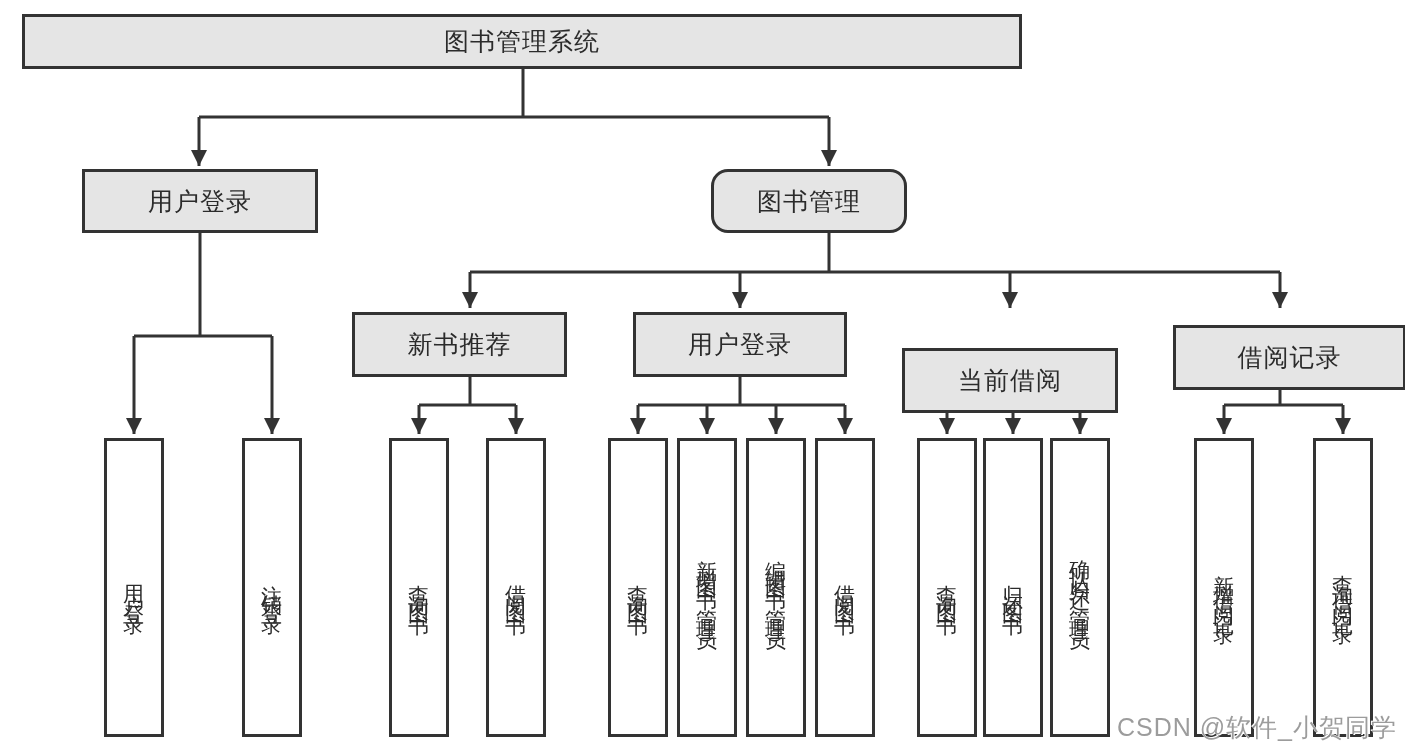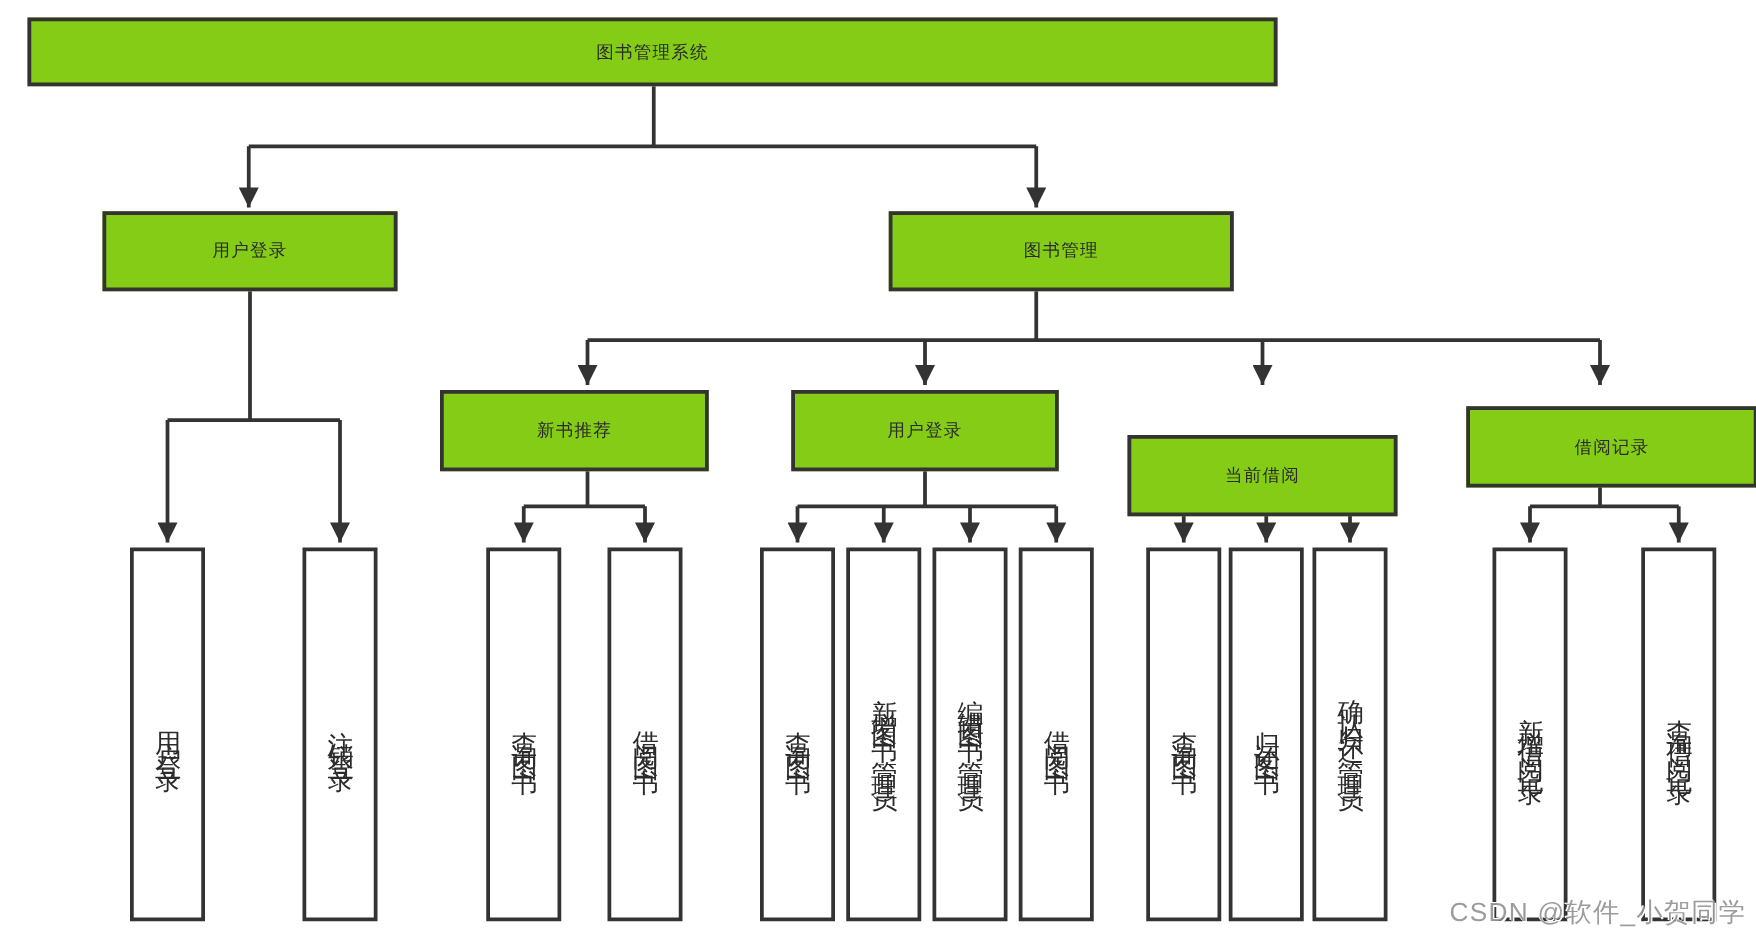--- a/index.html
+++ b/index.html
@@ -13,25 +13,25 @@
   }
   #connectors {
     position: absolute;
     left: 0; top: 0;
     width: 1405px; height: 747px;
   }
   .hbox {
     position: absolute;
     box-sizing: border-box;
     border: 3px solid #333333;
-    background: #84cc16;
+    background: #e5e5e5;
     display: flex;
     align-items: center;
     justify-content: center;
-    font-size: 14px;
+    font-size: 25px;
     color: #2b2b2b;
     letter-spacing: 1px;
     white-space: nowrap;
   }
   .vbox {
     position: absolute;
     box-sizing: border-box;
     border: 3px solid #333333;
     background: #ffffff;
     display: flex;
@@ -44,21 +44,21 @@
     writing-mode: vertical-rl;
     text-orientation: mixed;
     letter-spacing: 10px;
     line-height: 1;
     white-space: nowrap;
   }
   #watermark {
     position: absolute;
     right: 8px;
     bottom: 3px;
-    font-size: 21px;
+    font-size: 25px;
     color: rgba(148,148,148,0.92);
     text-shadow: 1px 1px 0 #ffffff, -1px -1px 0 #ffffff;
     letter-spacing: 1px;
     white-space: nowrap;
   }
 </style>
 </head>
 <body>
 
 <div id="stage">
@@ -102,21 +102,21 @@
 
       <path d="M1280,377 V405 M1224,405 H1343"></path>
       <path d="M1224,405 V434" marker-end="url(#arrow)"></path>
       <path d="M1343,405 V434" marker-end="url(#arrow)"></path>
     </g>
   </svg>
 
   <div class="hbox" style="left:22px; top:14px; width:1000px; height:55px;">图书管理系统</div>
 
   <div class="hbox" style="left:82px; top:169px; width:236px; height:64px;">用户登录</div>
-  <div class="hbox" style="left:711px; top:169px; width:276px; height:64px;">图书管理</div>
+  <div class="hbox" style="left:711px; top:169px; width:196px; height:64px;border-radius:17px;">图书管理</div>
 
   <div class="hbox" style="left:352px; top:312px; width:215px; height:65px;">新书推荐</div>
   <div class="hbox" style="left:633px; top:312px; width:214px; height:65px;">用户登录</div>
   <div class="hbox" style="left:902px; top:312px; width:216px; height:65px;margin-top:36px;">当前借阅</div>
   <div class="hbox" style="left:1173px; top:325px; width:233px; height:65px;">借阅记录</div>
 
   <div class="vbox" style="left:104px; top:438px; width:60px; height:299px;">
     <span class="vtext">用户登录</span>
   </div>
   <div class="vbox" style="left:242px; top:438px; width:60px; height:299px;">

